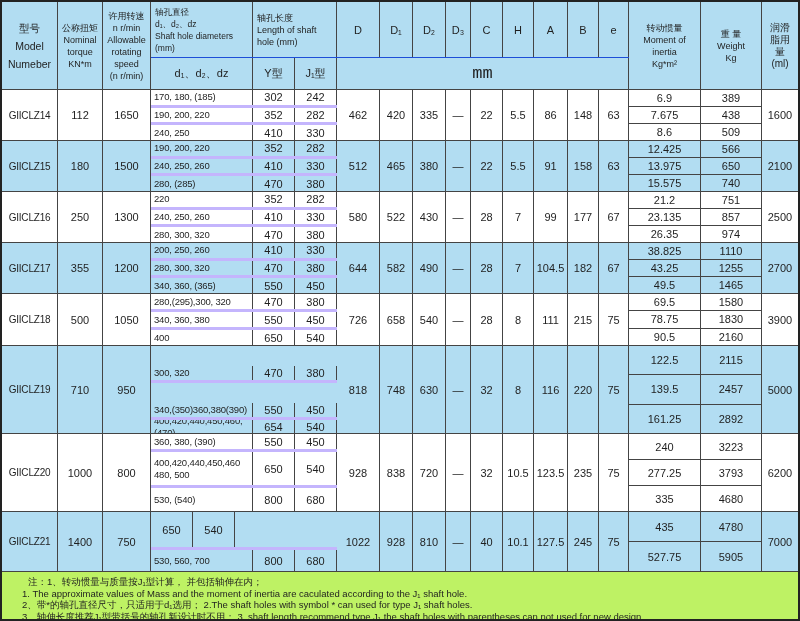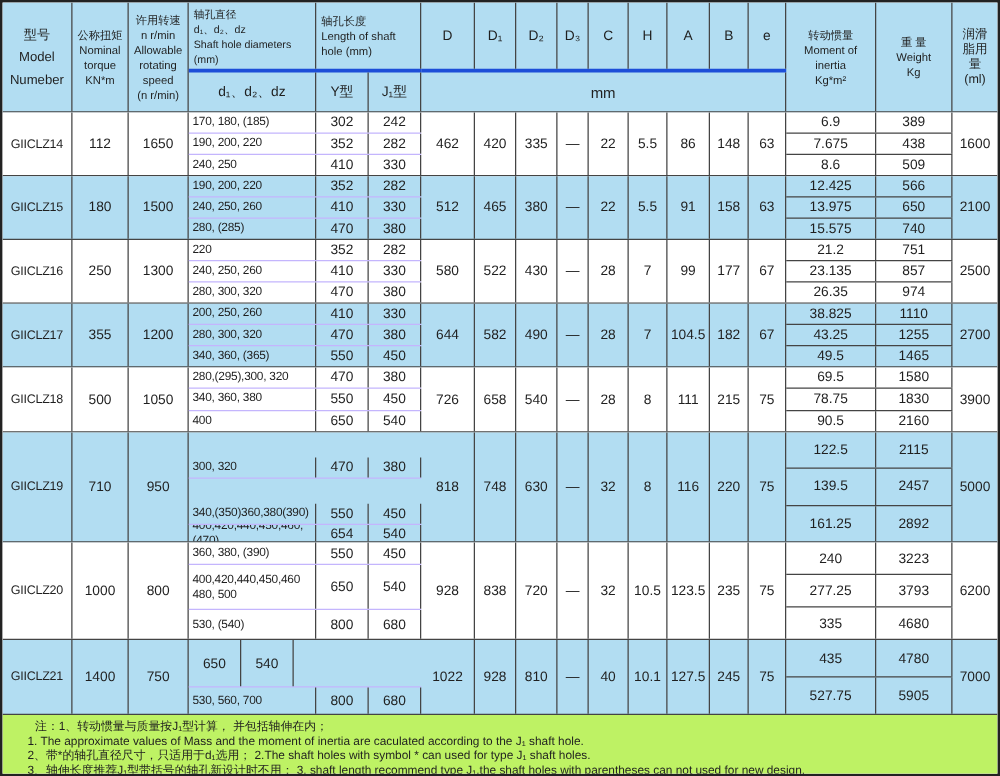--- a/index.html
+++ b/index.html
@@ -13,29 +13,29 @@
   .w-d{width:102px;} .w-y{width:42px;} .w-j{width:42px;}
   .w-D{width:43px;} .w-D1{width:33px;} .w-D2{width:33px;} .w-D3{width:25px;}
   .w-C{width:32px;} .w-H{width:31px;} .w-A{width:34px;} .w-B{width:31px;} .w-e{width:30px;}
   .w-in{width:72px;} .w-wt{width:61px;} .w-gr{width:36px; border-right:none;}
   
   .h88{height:88px;} .h51{height:51px;} .h52{height:52px;} .hh88{height:88px;} .h78{height:78px;} .h60{height:60px;}
   .hcell { font-size:9px; line-height:12px; white-space:pre-line; }
   .lh18 { line-height:18px; font-size:10.5px; }
   .hgroup { display:flex; flex-direction:column; }
   .hg-bore { width:186px; } .hg-dims { width:292px; }
-  .hrow1 { height:56px; display:flex; border-bottom:3px solid #1d4ed8; }
+  .hrow1 { height:56px; display:flex; border-bottom:1px solid #1d4ed8; }
   .hrow2 { height:31px; display:flex; }
   .left { justify-content:flex-start; text-align:left; padding-left:4px; }
   .dimlab { font-size:11px; }
-  .mmcell { width:292px; font-size:12px; }
+  .mmcell { width:292px; font-size:17px;font-family:Liberation Mono, monospace; }
   .wlen { width:84px; }
   
   .boregroup { display:flex; flex-direction:column; width:186px; }
-  .brow { display:flex; flex:1 1 0; border-bottom:1px solid #c4b5fd; min-height:0; }
+  .brow { display:flex; flex:1 1 0; border-bottom:3px solid #c4b5fd; min-height:0; }
   .boregroup .brow:last-child { border-bottom:none; }
   .bd { width:102px; justify-content:flex-start; text-align:left; padding-left:3px; font-size:9.5px; letter-spacing:-0.2px; white-space:pre-line; line-height:12px; }
   .by { width:42px; } .bj { width:42px; }
   .iwgroup { display:flex; flex-direction:column; width:133px; }
   .iwrow { display:flex; flex:1 1 0; border-bottom:1px solid #444; min-height:0; }
   .iwgroup .iwrow:last-child { border-bottom:none; }
   .iv { width:72px; } .wv { width:61px; }
   .sr17 { flex:0 0 17px;margin-top:20px; } .sr18 { flex:0 0 18px; } .sr36 { flex:0 0 36px; } .sr38 { flex:0 0 38px; }
   .model-cell { font-size:10px; letter-spacing:-0.2px; }
   

